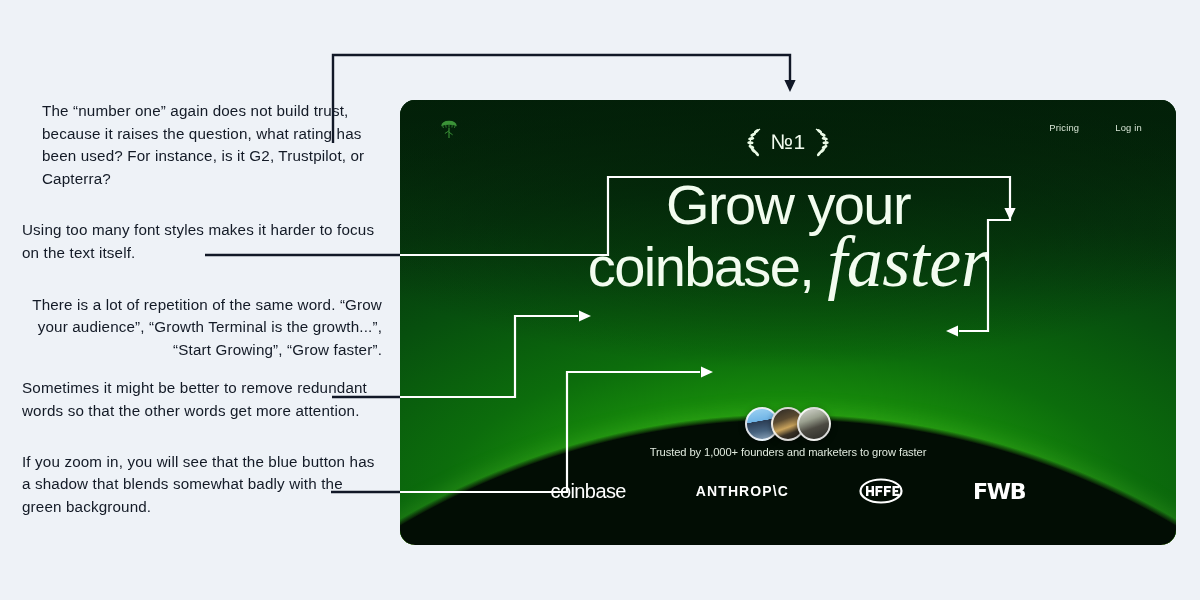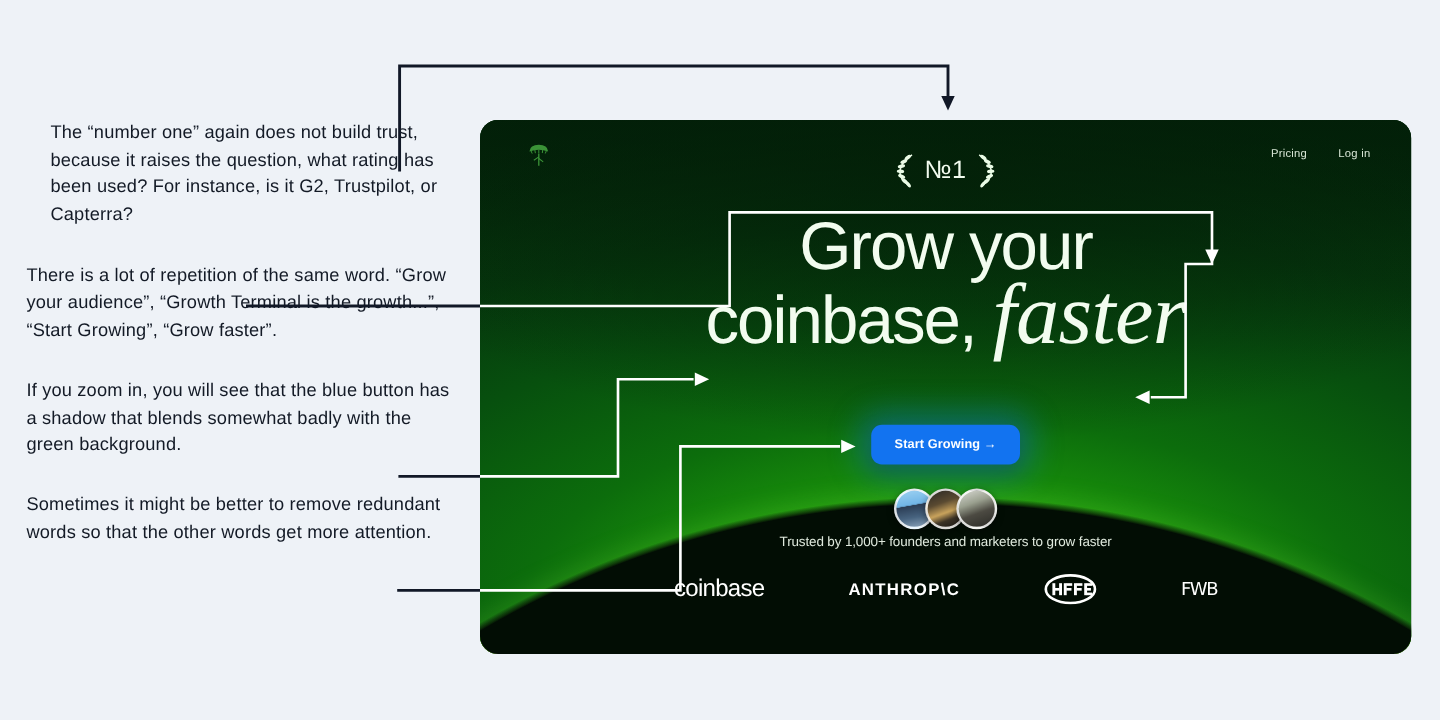--- a/index.html
+++ b/index.html
@@ -15,21 +15,21 @@
   .annotations{
     position:absolute; left:22px; top:100px; width:360px;
     color:#131a26;
   }
   .note{
     font-size:15.2px; line-height:22.6px; letter-spacing:0.01em;
     margin:0 0 27px 0; color:#131a26;
   }
   .note.n1{margin-bottom:29px;margin-left:20px;}
   .note.n2{margin-bottom:29px;}
-  .note.n3{margin-bottom:28px;}
+  .note.n3{margin-bottom:16px;text-align:right;}
   .note.n4{margin-bottom:28px;}
 
   
   .connectors{position:absolute;left:0;top:0;width:1200px;height:600px;pointer-events:none;}
 
   
   .hero{
     position:absolute; left:400px; top:100px;
     width:776px; height:445px;
     border-radius:15px; overflow:hidden;
@@ -80,21 +80,21 @@
   .topbar{position:absolute;left:0;top:0;width:100%;height:60px;}
   .logo-tree{position:absolute;left:38px;top:16px;width:22px;height:24px;opacity:.95;}
   .badge{
     position:absolute;left:0;right:0;top:27px;
     display:flex;align-items:center;justify-content:center;gap:7px;
   }
   .badge-text{
     color:#f2fbef;font-size:21px;letter-spacing:.4px;
     font-family:"Liberation Sans", sans-serif;font-weight:400;
   }
-  .nav{position:absolute;right:34px;top:22px;display:flex;gap:26px;align-items:center;}
+  .nav{position:absolute;right:34px;top:22px;display:flex;gap:36px;align-items:center;}
   .nav a{
     color:#e9f5e6;font-size:9.4px;letter-spacing:.2px;text-decoration:none;opacity:.92;
   }
 
   
   .headline{
     position:absolute;left:0;right:0;top:76px;text-align:center;
     color:#f2fcef;
   }
   .h-line1{
@@ -144,33 +144,34 @@
     color:#dfe9dd;font-size:11.2px;letter-spacing:-0.1px;
   }
 
   .logos{
     position:absolute;left:0;right:0;top:378px;
     display:flex;justify-content:center;align-items:center;gap:70px;
     color:#ffffff;
   }
   .lg-coinbase{font-size:20px;letter-spacing:-0.6px;font-weight:400;}
   .lg-anthropic{font-size:14px;font-weight:700;letter-spacing:1.1px;}
-  .lg-fwb{font-size:15px;font-weight:400;letter-spacing:-1.2px;font-family:"DejaVu Sans", sans-serif;}
+  .lg-fwb{font-size:22px;font-weight:700;letter-spacing:-1.2px;font-family:"DejaVu Sans", sans-serif;}
   .lg-badge{display:flex;align-items:center;}
 
   .laurel{display:block;}
 </style>
 </head>
 <body>
 
 <div class="annotations">
   <p class="note n1">The “number one” again does not build trust, because it raises the question, what rating has been used? For instance, is it G2, Trustpilot, or Capterra?</p>
+  <p class="note n2">Using too many font styles makes it harder to focus on the text itself.</p>
   <p class="note n3">There is a lot of repetition of the same word. “Grow your audience”, “Growth Terminal is the growth...”, “Start Growing”, “Grow faster”.</p>
+  <p class="note n4">Sometimes it might be better to remove redundant words so that the other words get more attention.</p>
   <p class="note n5">If you zoom in, you will see that the blue button has a shadow that blends somewhat badly with the green background.</p>
-  <p class="note n4">Sometimes it might be better to remove redundant words so that the other words get more attention.</p>
 </div>
 
 <svg class="connectors" width="1200" height="600" viewBox="0 0 1200 600" fill="none">
 
   <path d="M333,143 L333,55 L790,55 L790,80" stroke="#111827" stroke-width="2.4" fill="none"></path>
   <path d="M790,92 L784.4,80 L795.6,80 Z" fill="#111827"></path>
 
   <path d="M205,255 L400,255" stroke="#111827" stroke-width="2.4" fill="none"></path>
 
   <path d="M332,397 L400,397" stroke="#111827" stroke-width="2.4" fill="none"></path>
@@ -228,23 +229,20 @@
       <a href="#">Log in</a>
     </div>
   </div>
 
   <div class="headline">
     <div class="h-line1">Grow your</div>
     <div class="h-line2"><span>coinbase,</span> <span class="h-italic">faster</span></div>
   </div>
 
 
-  <div class="cta-wrap">
-    <button class="cta">Start Growing →</button>
-  </div>
 
   <div class="avatars">
     <div class="av av1"></div>
     <div class="av av2"></div>
     <div class="av av3"></div>
   </div>
 
   <div class="trusted">Trusted by 1,000+ founders and marketers to grow faster</div>
 
   <div class="logos">

